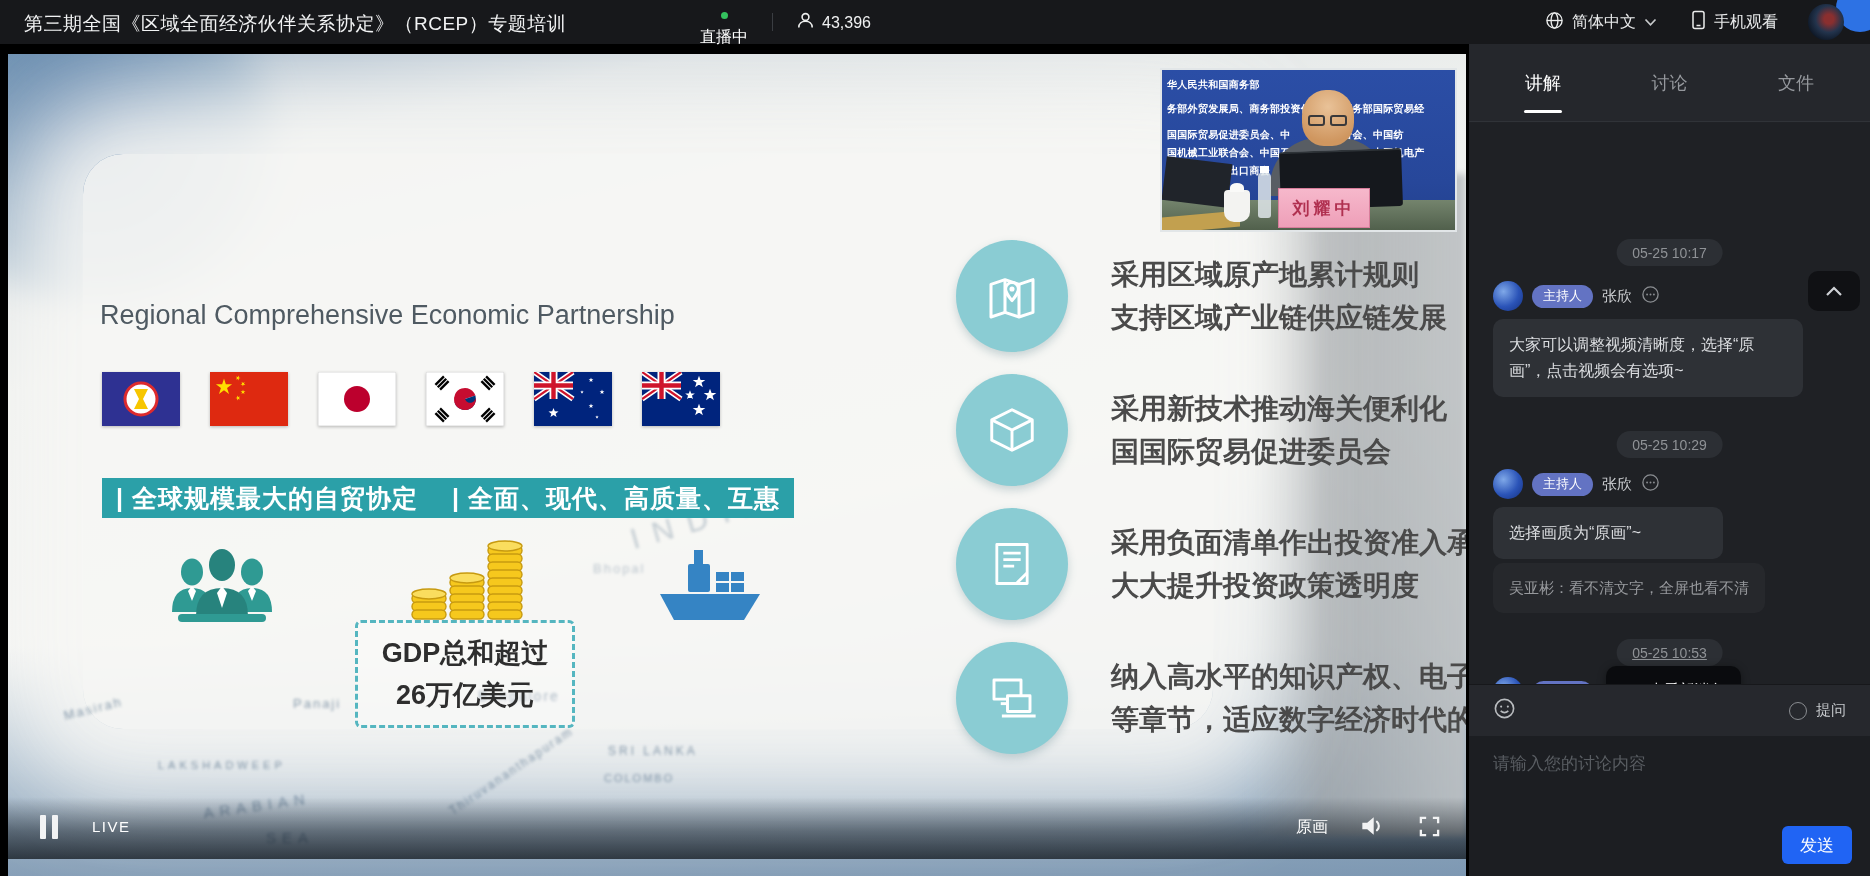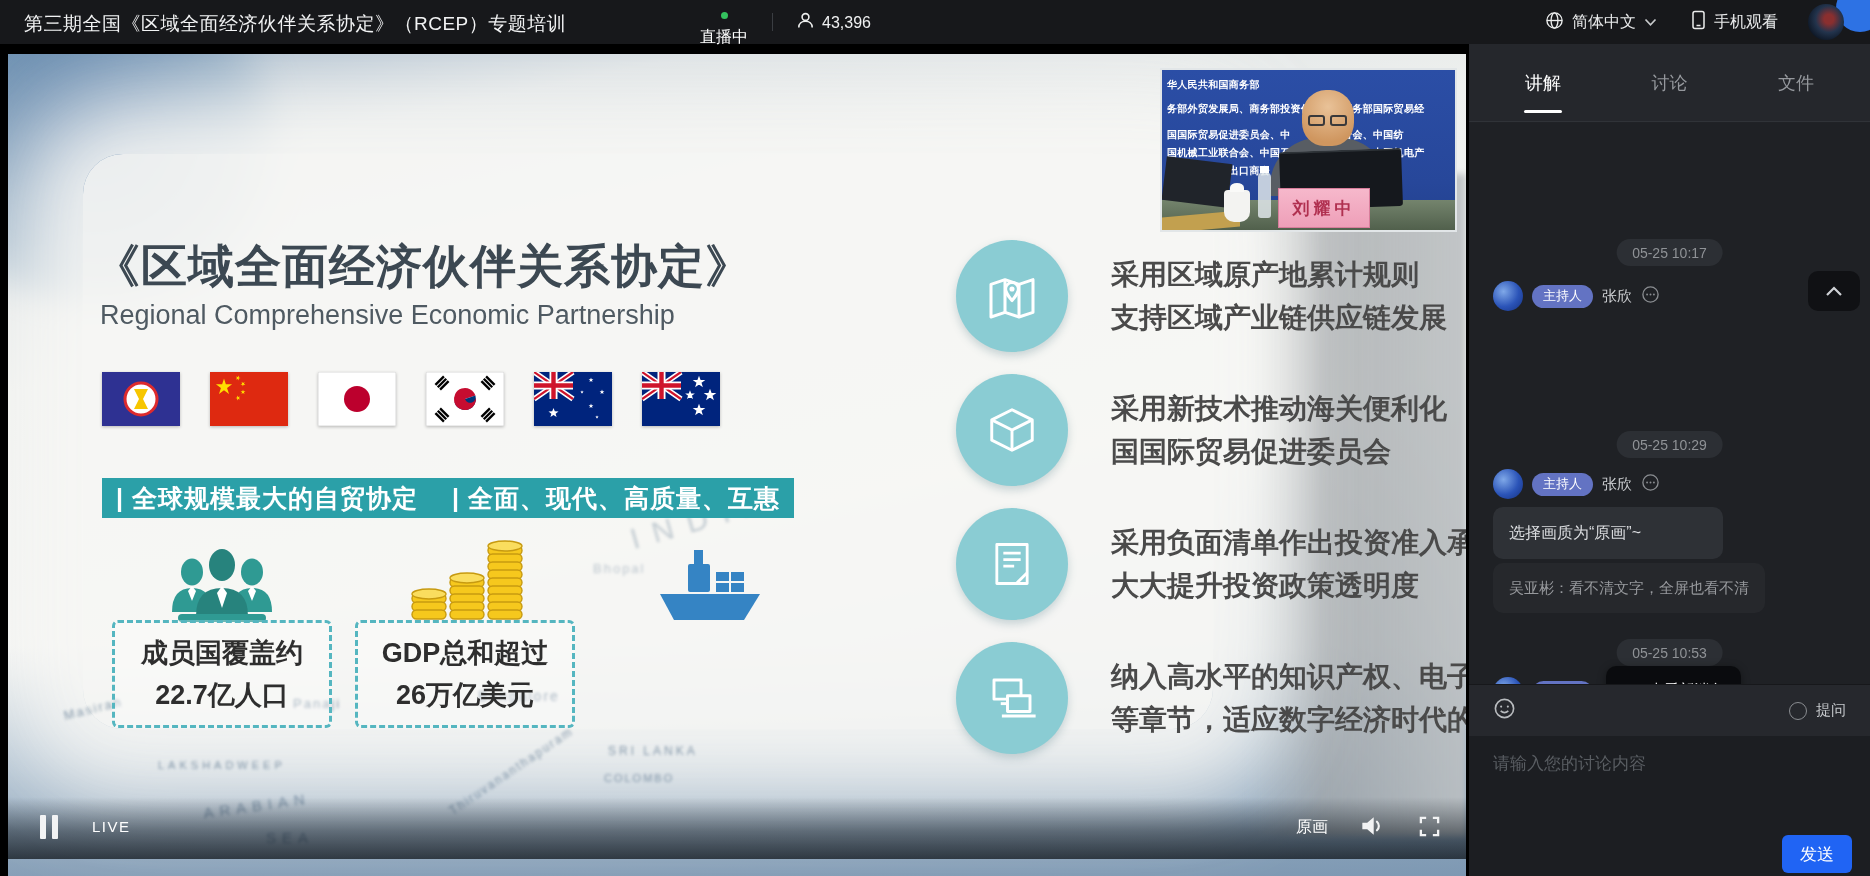--- a/index.html
+++ b/index.html
@@ -110,21 +110,21 @@
   .chat-toolbar { position:absolute; left:0; top:640px; width:100%; height:52px; background:#26282d; border-top:1px solid #17181b;
     display:flex; align-items:center; padding:0 24px; }
   .ask-group { margin-left:auto; display:flex; align-items:center; gap:9px; cursor:pointer; }
   .radio { width:18px; height:18px; border-radius:50%; border:1.5px solid #8a8d91; }
   .ask-label { color:#c6c9cc; font-size:15px; }
 
   .inputzone { position:absolute; left:0; top:692px; width:100%; height:140px; background:#1c1e22; }
   .inputzone textarea { width:100%; height:80px; background:transparent; border:none; outline:none; resize:none;
     padding:16px 24px; font-size:17px; color:#d5d7da; font-family:inherit; }
   .inputzone textarea::placeholder { color:#595d62; }
-  .send-btn { position:absolute; right:18px; bottom:3px; width:70px; height:38px; background:#2064f4; border:none; border-radius:6px;
+  .send-btn { position:absolute; right:18px; bottom:12px; width:70px; height:38px; background:#2064f4; border:none; border-radius:6px;
     color:#fff; font-size:17px; cursor:pointer; font-family:inherit; }
 </style>
 </head>
 <body>
 
 <div id="app">
 
   <div class="topbar">
     <div class="tb-title">第三期全国《区域全面经济伙伴关系协定》（RCEP）专题培训</div>
     <div class="tb-live">
@@ -175,21 +175,20 @@
       <div class="map-label" style="left:258px; bottom:30px; letter-spacing:6px; font-size:15px;">SEA</div>
       <div class="map-label" style="left:150px; bottom:105px; font-size:11px; letter-spacing:4px;">LAKSHADWEEP</div>
       <div class="map-label" style="left:285px; bottom:165px;">Panaji</div>
       <div class="map-label" style="left:470px; bottom:172px; font-size:14px;">Bangalore</div>
       <div class="map-label" style="left:585px; bottom:300px; opacity:.35;">Bhopal</div>
       <div class="map-label" style="left:620px; bottom:340px; font-size:30px; letter-spacing:14px; opacity:.3; transform:rotate(-16deg);">INDIA</div>
       <div class="map-label" style="left:430px; bottom:98px; transform:rotate(-34deg); font-size:12px;">Thiruvananthapuram</div>
       <div class="map-label" style="left:600px; bottom:118px; font-size:12px; letter-spacing:3px;">SRI LANKA</div>
       <div class="map-label" style="left:596px; bottom:92px; font-size:11px;">COLOMBO</div>
 
-      <div class="sl-title">《区域全面经济伙伴关系协定》</div>
       <div class="sl-sub">Regional Comprehensive Economic Partnership</div>
 
       <div class="flags">
         <div class="flag">
             <svg width="78" height="54" viewBox="0 0 78 54">
               <rect width="78" height="54" fill="#2e3192"></rect>
               <circle cx="39" cy="27" r="16" fill="#fff" stroke="#dd2a2d" stroke-width="3"></circle>
               <path d="M32,17 H46 L41,27 L46,37 H32 L37,27 Z" fill="#f7c600"></path>
             </svg>
           </div>
@@ -341,24 +340,20 @@
             <path d="M6,50 H106 L90,76 H20 Z"></path>
             <rect x="34" y="20" width="22" height="28" rx="2"></rect>
             <rect x="40" y="6" width="9" height="14"></rect>
             <rect x="62" y="28" width="13" height="9"></rect>
             <rect x="77" y="28" width="13" height="9"></rect>
             <rect x="62" y="39" width="13" height="9"></rect>
             <rect x="77" y="39" width="13" height="9"></rect>
           </svg>
       </div>
 
-      <div class="statbox" style="left:104px;">
-        <div>成员国覆盖约</div>
-        <div>22.7亿人口</div>
-      </div>
       <div class="statbox" style="left:347px;">
         <div>GDP总和超过</div>
         <div>26万亿美元</div>
       </div>
 
       <div class="point" style="top:186px;">
         <div class="pt-circle">
           <svg width="56" height="56" viewBox="0 0 48 48" fill="none" stroke="#fff" stroke-width="2.6" stroke-linejoin="round">
               <path d="M6,14 L18,10 30,14 42,10 V38 L30,42 18,38 6,42 Z"></path>
               <path d="M18,10 V38 M30,14 V42"></path>
@@ -468,20 +463,21 @@
         <div class="chat-avatar"></div>
         <div class="host-badge">主持人</div>
         <div class="sender-name">张欣</div>
         <span><svg width="19" height="19" viewBox="0 0 20 20" fill="none" stroke="#8a8d91" stroke-width="1.4">
               <circle cx="10" cy="10" r="8"></circle>
               <circle cx="6.4" cy="10" r="1" fill="#8a8d91" stroke="none"></circle>
               <circle cx="10" cy="10" r="1" fill="#8a8d91" stroke="none"></circle>
               <circle cx="13.6" cy="10" r="1" fill="#8a8d91" stroke="none"></circle>
             </svg></span>
       </div>
+      <div class="bubble" style="top:196px;">大家可以调整视频清晰度，选择“原画”，点击视频会有选项~</div>
 
       <div class="scrolltop-btn">
         <svg width="18" height="12" viewBox="0 0 18 12" fill="none" stroke="#cfd2d6" stroke-width="2.2">
             <path d="M2,10 L9,3 L16,10"></path>
           </svg>
       </div>
 
       <div class="date-pill" style="top:308px;">05-25 10:29</div>
       <div class="msg-head" style="top:346px;">
         <div class="chat-avatar"></div>
@@ -490,21 +486,21 @@
         <span><svg width="19" height="19" viewBox="0 0 20 20" fill="none" stroke="#8a8d91" stroke-width="1.4">
               <circle cx="10" cy="10" r="8"></circle>
               <circle cx="6.4" cy="10" r="1" fill="#8a8d91" stroke="none"></circle>
               <circle cx="10" cy="10" r="1" fill="#8a8d91" stroke="none"></circle>
               <circle cx="13.6" cy="10" r="1" fill="#8a8d91" stroke="none"></circle>
             </svg></span>
       </div>
       <div class="bubble" style="top:384px; min-width:230px;">选择画质为“原画”~</div>
       <div class="bubble quote" style="top:440px;">吴亚彬：看不清文字，全屏也看不清</div>
 
-      <div class="date-pill" style="top:516px;">05-25 10:53</div>
+      <div class="date-pill" style="top:516px;text-decoration:underline;">05-25 10:53</div>
       <div class="msg-head" style="top:554px;">
         <div class="chat-avatar"></div>
         <div class="host-badge">主持人</div>
         <div class="sender-name">张欣</div>
       </div>
       <div class="newmsg-btn">
         <svg width="17" height="17" viewBox="0 0 18 18" fill="none" stroke="#fff" stroke-width="1.8">
             <path d="M4,3.5 l5,4.5 5,-4.5 M4,9.5 l5,4.5 5,-4.5"></path>
           </svg>
         <span>查看新消息</span>

